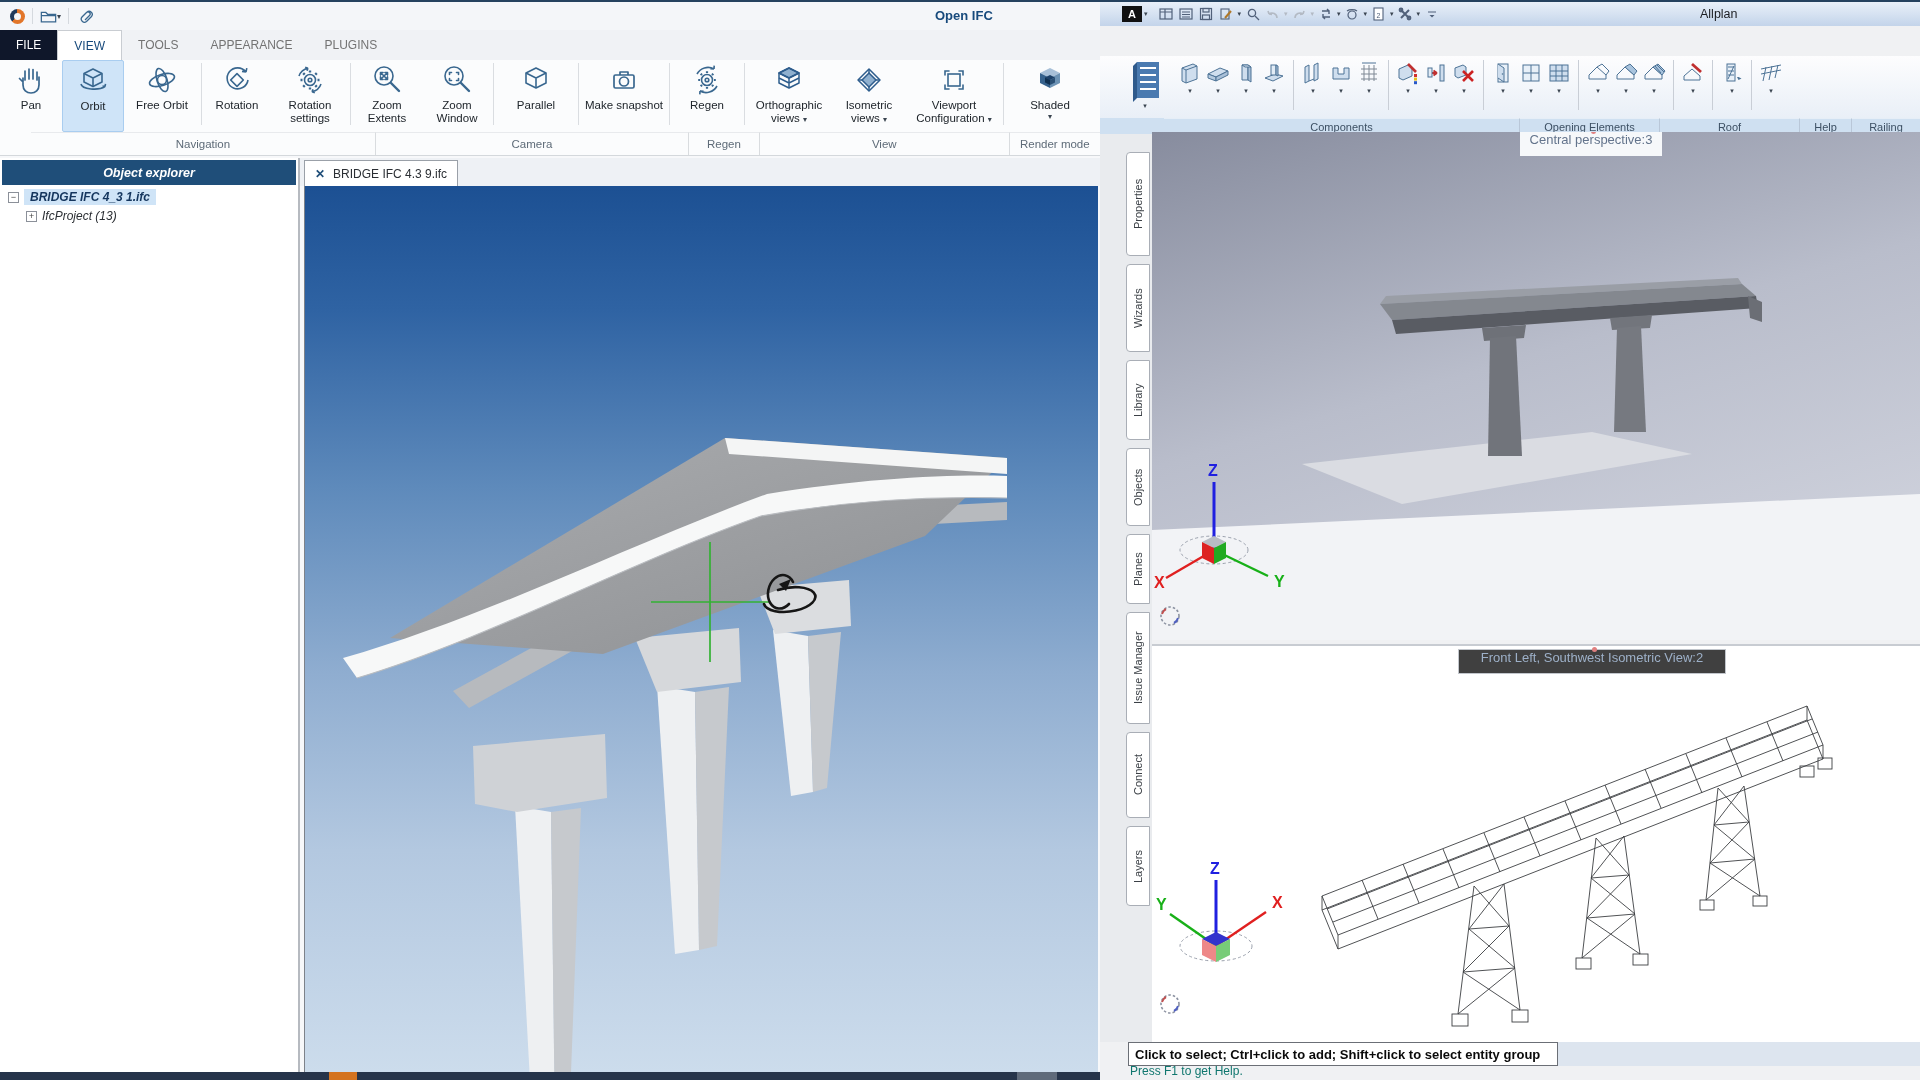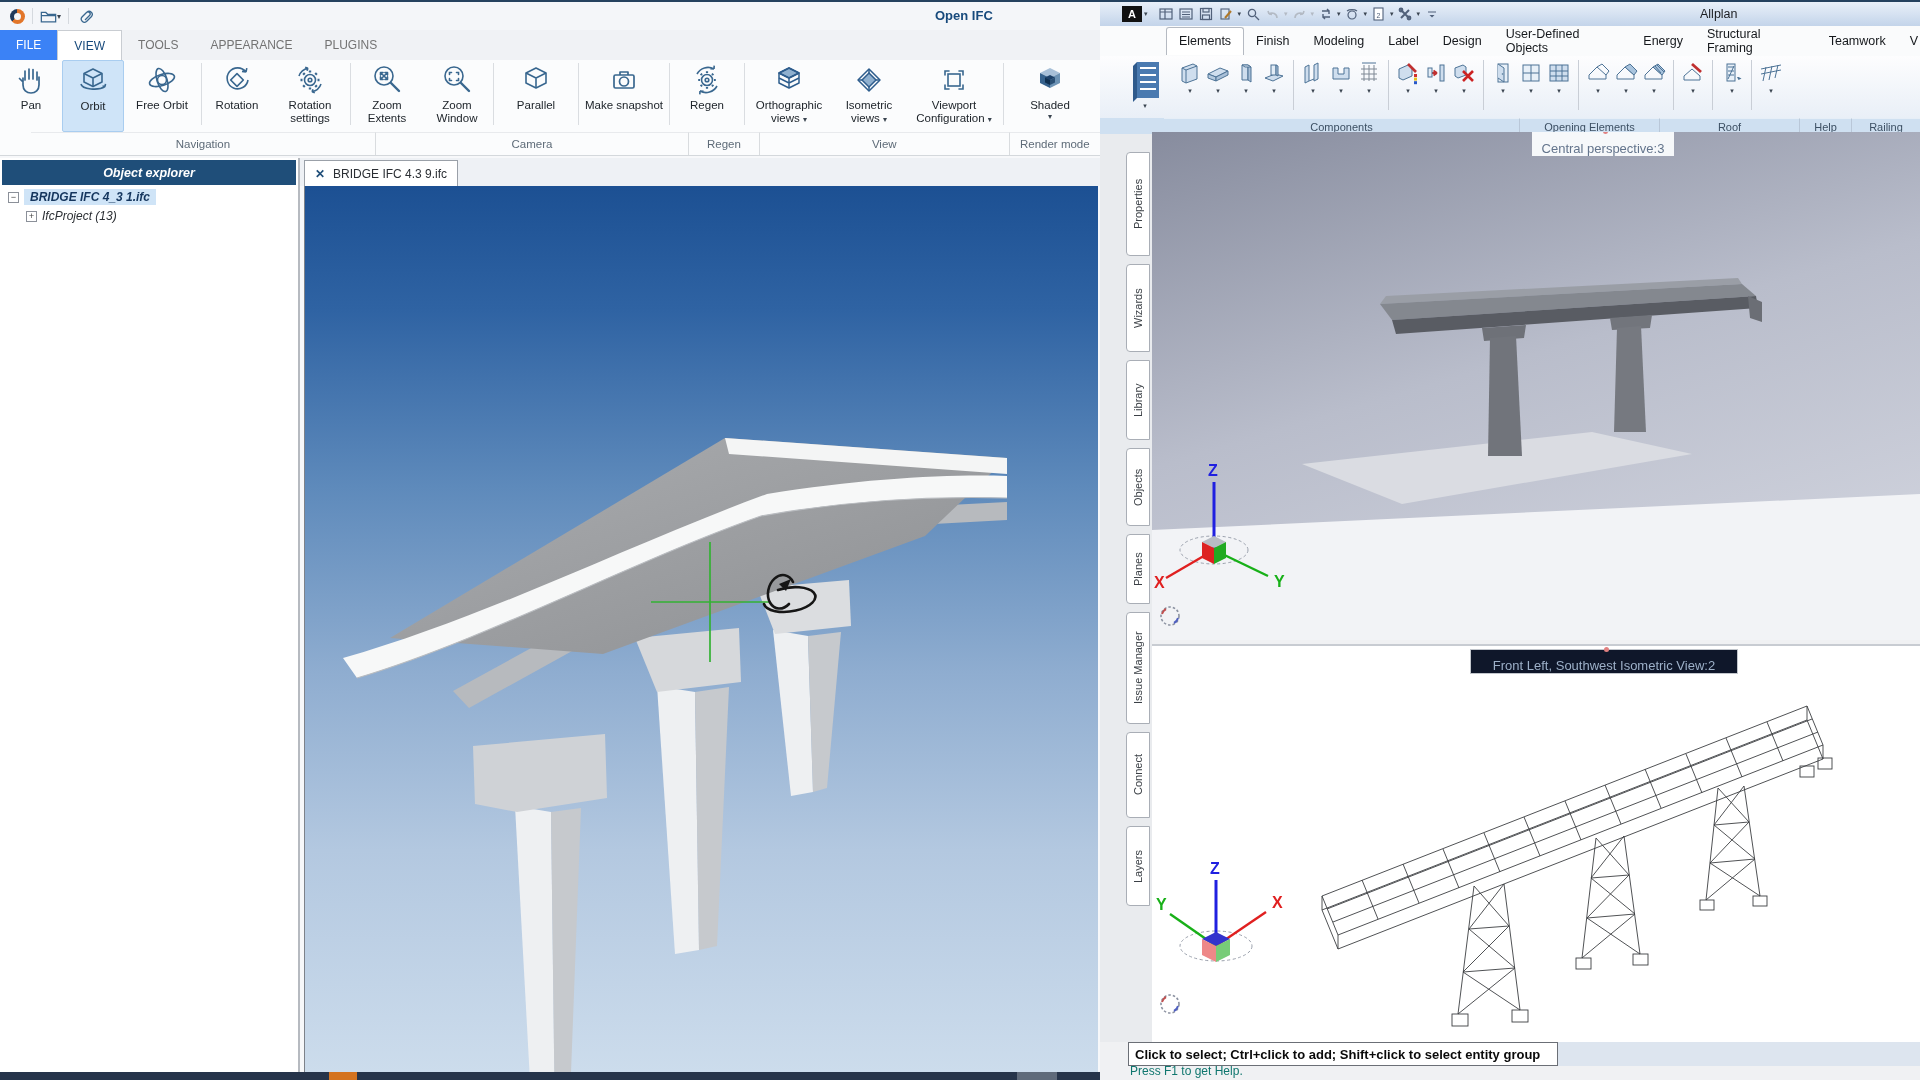--- a/index.html
+++ b/index.html
@@ -11,21 +11,21 @@
   
   .lapp{position:absolute;left:0;top:0;width:1100px;height:1078px;background:#f7f8fa;}
   .l-titlebar{position:absolute;left:0;top:0;width:1100px;height:28px;background:#f4f6f9;display:flex;align-items:center;}
   .l-logo{width:15px;height:15px;border-radius:50%;margin-left:10px;
           background:conic-gradient(#e2762a 0 230deg,#203a5c 230deg 360deg);position:relative;}
   .l-logo::after{content:"";position:absolute;left:4px;top:4px;width:7px;height:7px;border-radius:50%;background:#f4f6f9;}
   .tb-sep{width:1px;height:16px;background:#d5d9de;margin:0 7px;}
   .l-title{position:absolute;left:935px;top:6px;font-size:13px;font-weight:bold;color:#174a7c;}
   .l-tabs{position:absolute;left:0;top:28px;width:1100px;height:30px;background:#f0f2f5;display:flex;font-size:12px;}
   .ltab{padding:0 16px;display:flex;align-items:center;color:#737373;}
-  .ltab.file{background:#3b82f6;color:#fff;}
+  .ltab.file{background:#0f172a;color:#fff;}
   .ltab.active{background:#fff;color:#17497b;border:1px solid #c9cdd2;border-bottom:none;}
   .l-ribbon{position:absolute;left:0;top:58px;width:1100px;height:96px;background:#fbfcfd;border-bottom:1px solid #d4d8dc;}
   .rb-row{position:absolute;left:0;top:0;width:1100px;height:72px;display:flex;align-items:stretch;}
   .lrb{display:flex;flex-direction:column;align-items:center;justify-content:flex-start;padding-top:2px;color:#20262c;}
   .lrb .ic{height:36px;display:flex;align-items:center;justify-content:center;}
   .lrb .lb{font-size:11.5px;text-align:center;line-height:1.12;margin-top:1px;}
   .lrb.hl{background:#cfe4f8;border:1px solid #a9cdf0;border-radius:2px;}
   .dd{font-size:8px;color:#3a4450;}
   .vd{width:1px;background:#dadde1;height:62px;margin:3px 1px 0 1px;}
   .rb-band{position:absolute;left:0;top:72px;width:1100px;height:23px;display:flex;padding-left:31px;}
@@ -73,23 +73,23 @@
   .rsep{width:1px;height:50px;background:#c9ced6;margin:0 5px;}
   .r-band{position:absolute;left:0;top:116px;width:820px;height:16px;display:flex;background:#cfe0f1;padding-left:64px;}
   .bseg{border-right:1px solid #b9c7d8;border-top:1px solid #e6eef7;color:#3c4f63;font-size:11px;
         display:flex;align-items:center;justify-content:center;}
   .r-leftmargin{position:absolute;left:0;top:132px;width:52px;height:908px;background:#e9ebee;}
   .r-sidetabs{position:absolute;left:26px;top:150px;width:24px;display:flex;flex-direction:column;gap:8px;}
   .stab{writing-mode:vertical-rl;transform:rotate(180deg);border:1px solid #a9aeb6;border-radius:0 4px 4px 0;
         background:#fff;color:#3b4046;font-size:11px;display:flex;align-items:center;justify-content:center;width:24px;}
   .r-vp1{position:absolute;left:52px;top:130px;width:768px;height:508px;overflow:hidden;background:#a9adbd;}
   .r-vp2{position:absolute;left:52px;top:642px;width:768px;height:398px;background:#fff;border-top:2px solid #c8ccd2;overflow:hidden;}
-  .vplabel{position:absolute;font-size:13px;display:flex;align-items:flex-end;justify-content:center;margin-left:12px;}
+  .vplabel{position:absolute;font-size:13px;display:flex;align-items:flex-start;justify-content:center;}
   .vp1label{left:368px;top:0;width:142px;height:24px;background:#f6f8fa;color:#63748c;}
-  .vp2label{left:306px;top:3px;width:268px;height:25px;background:#0f172a;border:1px solid #c2c6cc;color:#9db0c8;}
+  .vp2label{left:306px;top:3px;width:268px;height:25px;background:#404040;border:1px solid #c2c6cc;color:#9db0c8;}
   .reddot{position:absolute;top:-3px;left:50%;width:5px;height:5px;border-radius:50%;background:#e08080;}
   .r-status{position:absolute;left:28px;top:1040px;width:792px;height:24px;background:#dde5ef;}
   .r-statusbox{position:absolute;left:0;top:0;width:430px;height:24px;background:#fff;border:1px solid #6b6f76;
       font-size:13px;font-weight:bold;color:#0a0a0a;display:flex;align-items:center;padding-left:6px;}
   .r-help{position:absolute;left:30px;top:1062px;font-size:12px;color:#0f766e;}
 </style>
 </head>
 <body>
 
 <div class="stage">
@@ -441,32 +441,20 @@
         <span class="qi">
             <svg width="12" height="12" viewBox="0 0 12 12">
               <path d="M2 4 h8" stroke="#51617a"></path>
               <path d="M3.5 7 L6 9.5 L8.5 7" fill="#51617a"></path>
             </svg>
           </span>
       </div>
     </div>
     <div class="r-title">Allplan</div>
 
-    <div class="r-menubar">
-      <div class="rtab active">Elements</div>
-      <div class="rtab">Finish</div>
-      <div class="rtab">Modeling</div>
-      <div class="rtab">Label</div>
-      <div class="rtab">Design</div>
-      <div class="rtab">User-Defined Objects</div>
-      <div class="rtab">Energy</div>
-      <div class="rtab">Structural Framing</div>
-      <div class="rtab">Teamwork</div>
-      <div class="rtab last">V</div>
-    </div>
 
     <div class="r-ribbon">
       <div class="rbig">
         <svg width="40" height="44" viewBox="0 0 40 44">
           <polygon points="8,8 12,4 12,40 8,44" fill="#2f5a8c"></polygon>
           <rect x="12" y="4" width="22" height="36" fill="#4a7ab0"></rect>
           <g stroke="#fff" stroke-width="2.2">
               <path d="M15 10 h16 M15 17 h16 M15 24 h16 M15 31 h16"></path>
             </g>
         </svg>

